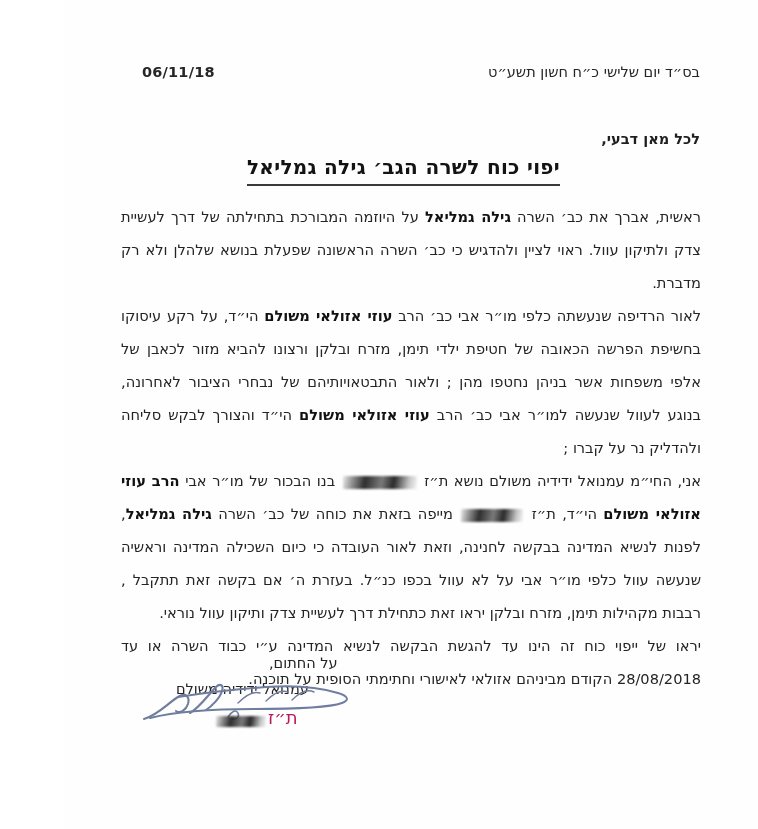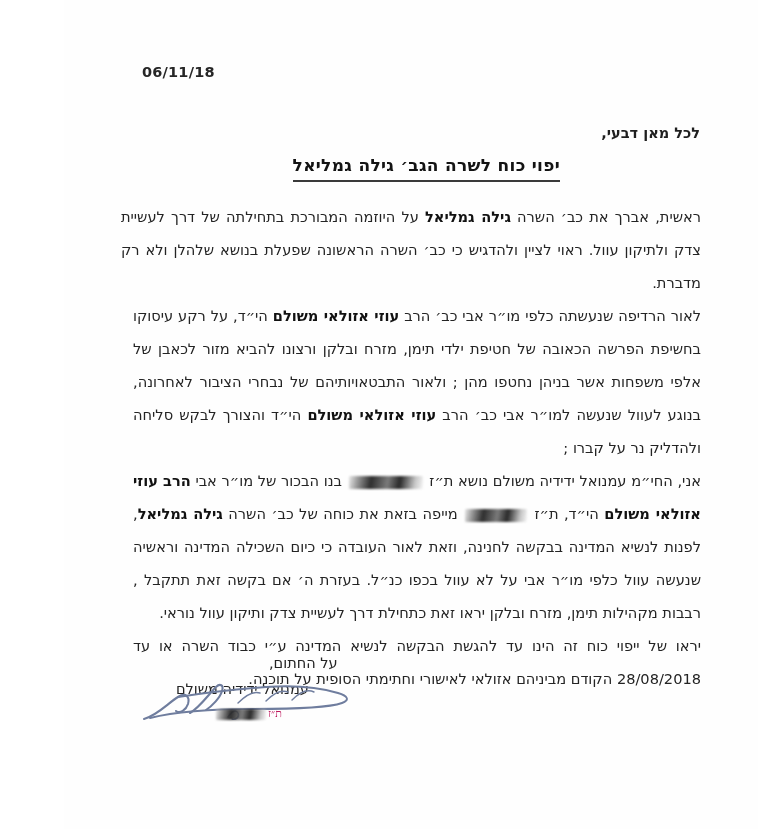--- a/index.html
+++ b/index.html
@@ -36,32 +36,32 @@
     font-size: 14.5px;
     font-weight: 500;
     color: #262626;
     white-space: nowrap;
   }
 
   
   .salutation {
     position: absolute;
     right: 58px;
-    top: 125px;
+    top: 131px;
     font-size: 14.5px;
     font-weight: 700;
     color: #1f1f1f;
   }
 
   
   .doc-title {
     position: absolute;
     right: 198px;
     top: 155px;
-    font-size: 17px;
+    font-size: 20px;
     font-weight: 700;
     color: #131313;
     letter-spacing: 0.3px;
     white-space: nowrap;
     padding-bottom: 5px;
     border-bottom: 2.2px solid #3a3a3a;
   }
 
   
   .body {
@@ -71,21 +71,21 @@
     top: 200px;
   }
   .para {
     font-size: 14.6px;
     line-height: 33px;
     text-align: justify;
     text-align-last: right;
     color: #242424;
     margin: 0;
   }
-  .para + .para { margin-top: 0; margin-left: 12px; }
+  .para + .para { margin-top: 0; }
   .para b { font-weight: 700; color: #111; }
 
   .para-last {
     text-align-last: right;
   }
 
   
   .redact {
     display: inline-block;
     vertical-align: -3px;
@@ -127,44 +127,44 @@
     left: 112px;
     top: 26px;
     font-size: 14.5px;
     color: #242424;
     white-space: nowrap;
   }
   .sign-id {
     position: absolute;
     left: 150px;
     top: 52px;
-    font-size: 11px;
+    font-size: 18px;
     color: #be185d;
     white-space: nowrap;
-    font-family: Liberation Serif, serif;
   }
   .sign-id .redact {
     width: 50px;
     height: 11px;
   }
   .signature-svg {
     position: absolute;
     left: 78px;
     top: 18px;
     width: 230px;
     height: 62px;
     pointer-events: none;
   }
 </style>
 </head>
 <body>
 
 <div class="page">
 
   <div class="hdr-date">06/11/18</div>
+  <div class="hdr-bsd">בס״ד יום שלישי כ״ח חשון תשע״ט</div>
 
   <div class="salutation">לכל מאן דבעי,</div>
 
   <div class="doc-title">יפוי כוח לשרה הגב׳ גילה גמליאל</div>
 
   <div class="body">
 
     <p class="para"><span>ראשית, אברך את כב׳ השרה </span><b>גילה גמליאל</b><span> על היוזמה המבורכת בתחילתה של דרך לעשיית צדק ולתיקון עוול. ראוי לציין ולהדגיש כי כב׳ השרה הראשונה שפעלת בנושא שלהלן ולא רק מדברת.</span></p>
 
     <p class="para"><span>לאור הרדיפה שנעשתה כלפי מו״ר אבי כב׳ הרב </span><b>עוזי אזולאי משולם</b><span> הי״ד, על רקע עיסוקו בחשיפת הפרשה הכאובה של חטיפת ילדי תימן, מזרח ובלקן ורצונו להביא מזור לכאבן של אלפי משפחות אשר בניהן נחטפו מהן ; ולאור התבטאויותיהם של נבחרי הציבור לאחרונה, בנוגע לעוול שנעשה למו״ר אבי כב׳ הרב </span><b>עוזי אזולאי משולם</b><span> הי״ד והצורך לבקש סליחה ולהדליק נר על קברו ;</span></p>

